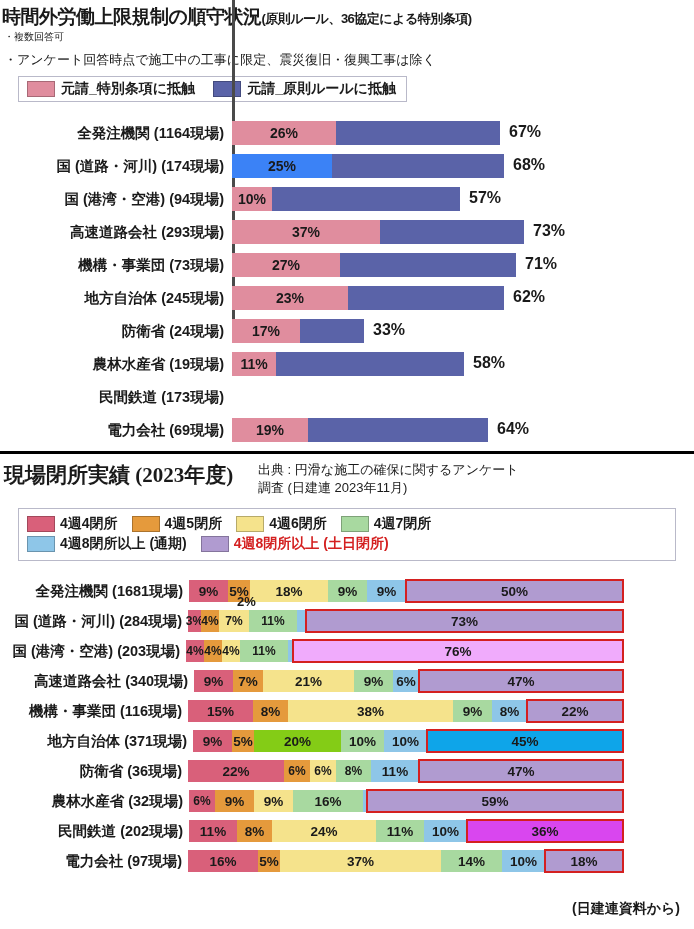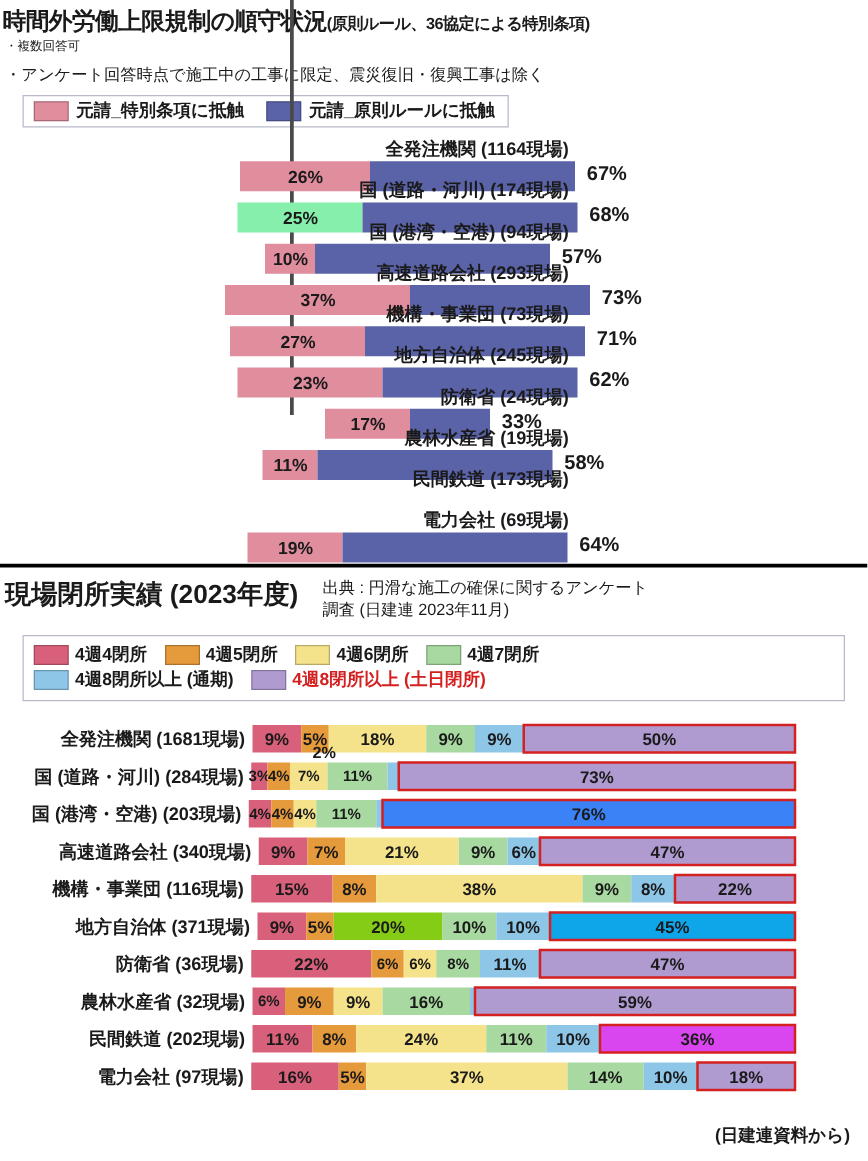--- a/index.html
+++ b/index.html
@@ -29,21 +29,21 @@
     border:1px solid #b9b9c9;background:#fff;
     padding:3px 10px 3px 8px;
     display:flex;align-items:center;gap:18px;
     font-size:14px;font-weight:bold;
   }
   .lg-item{display:flex;align-items:center;gap:6px;white-space:nowrap;}
   .sw{width:26px;height:14px;display:inline-block;border:1px solid rgba(0,0,0,.25);}
 
   
   .c1-rows{position:absolute;left:0;top:110px;width:694px;}
-  .row1{height:33px;display:flex;align-items:center;flex-direction:column;}
+  .row1{height:33px;display:flex;align-items:flex-end;}
   .lbl1{
     width:232px;text-align:right;padding-right:8px;
     font-size:14.5px;font-weight:bold;white-space:nowrap;
     box-sizing:border-box;
   }
   .axis1{
     position:absolute;left:232px;top:0;width:3px;height:332px;background:#4a4a4a;
   }
   .seg{height:24px;display:flex;align-items:center;justify-content:center;
        font-size:14px;font-weight:bold;color:#1a1a1a;box-sizing:border-box;}
@@ -52,40 +52,40 @@
     margin-left:9px;font-size:16px;font-weight:bold;white-space:nowrap;
     display:flex;align-items:center;
   }
 
   
   .divider{position:absolute;left:0;top:451px;width:694px;height:3px;background:#000;}
 
   
   .c2-title{
     position:absolute;left:4px;top:461px;
-    font-size:21px;font-weight:bold;white-space:nowrap;
+    font-size:21px;font-weight:bold;white-space:nowrap;font-family:Liberation Serif, serif;
   }
   .c2-src{
     position:absolute;left:258px;top:461px;
     font-size:13px;line-height:1.35;white-space:nowrap;
   }
 
   
   .legend2{
     position:absolute;left:18px;top:508px;width:658px;
     border:1px solid #b9b9c9;background:#fff;box-sizing:border-box;
     padding:4px 6px 5px 8px;
     font-size:14px;font-weight:bold;
   }
   .lg-row{display:flex;align-items:center;gap:14px;margin:2px 0;}
   .lg-row .lg-item{gap:5px;}
   .red-txt{color:#d42020;}
 
   
-  .c2-rows{position:absolute;left:16px;top:576px;width:620px;}
+  .c2-rows{position:absolute;left:3px;top:576px;width:620px;}
   .row2{height:30px;display:flex;align-items:center;}
   .lbl2{
     width:232px;text-align:right;padding-right:6px;
     font-size:14.5px;font-weight:bold;white-space:nowrap;
     box-sizing:border-box;
   }
   .bar2{display:flex;height:22px;align-items:stretch;flex:1;}
   .seg2{height:22px;display:flex;align-items:center;justify-content:center;
         font-size:13.5px;font-weight:bold;color:#1a1a1a;box-sizing:border-box;
         position:relative;white-space:nowrap;}
@@ -126,21 +126,21 @@
           <div class="seg" style="width:164px;background:#5a63a8"></div>
         </div>
         <div class="tot1">67%</div>
       </div>
     </div>
 
     <div class="row1">
       <div class="lbl1">国 (道路・河川) (174現場)</div>
       <div class="bar2" style="flex:none">
         <div class="bar1">
-          <div class="seg" style="width:100px;background:#86efac">25%</div>
+          <div class="seg" style="width:100px;background:#3b82f6">25%</div>
           <div class="seg" style="width:172px;background:#5a63a8"></div>
         </div>
         <div class="tot1">68%</div>
       </div>
     </div>
 
     <div class="row1">
       <div class="lbl1">国 (港湾・空港) (94現場)</div>
       <div class="bar2" style="flex:none">
         <div class="bar1">
@@ -290,21 +290,21 @@
     </div>
 
     <div class="row2">
       <div class="lbl2">国 (港湾・空港) (203現場)</div>
       <div class="bar2">
         <div class="seg2" style="width:18px;background:#d9607a;font-size:12px">4%</div>
         <div class="seg2" style="width:18px;background:#e59a3c;font-size:12px">4%</div>
         <div class="seg2" style="width:18px;background:#f5e38c;font-size:12px">4%</div>
         <div class="seg2" style="width:48px;background:#a8d9a0;font-size:12px">11%</div>
         <div class="seg2" style="width:5px;background:#8ec6e8"></div>
-        <div class="seg2 hl" style="width:330px;background:#3b82f6">76%</div>
+        <div class="seg2 hl" style="width:330px;background:#f0abfc">76%</div>
       </div>
     </div>
 
     <div class="row2">
       <div class="lbl2">高速道路会社 (340現場)</div>
       <div class="bar2">
         <div class="seg2" style="width:39px;background:#d9607a">9%</div>
         <div class="seg2" style="width:30px;background:#e59a3c">7%</div>
         <div class="seg2" style="width:91px;background:#f5e38c">21%</div>
         <div class="seg2" style="width:39px;background:#a8d9a0">9%</div>

